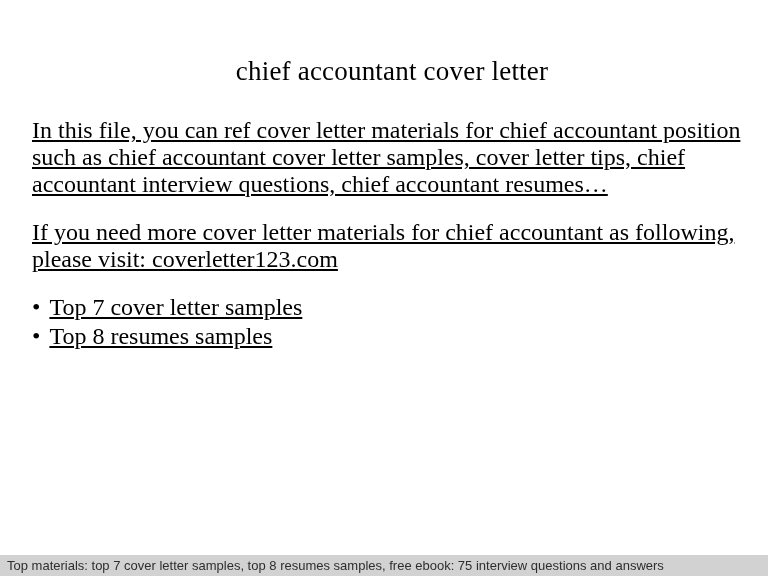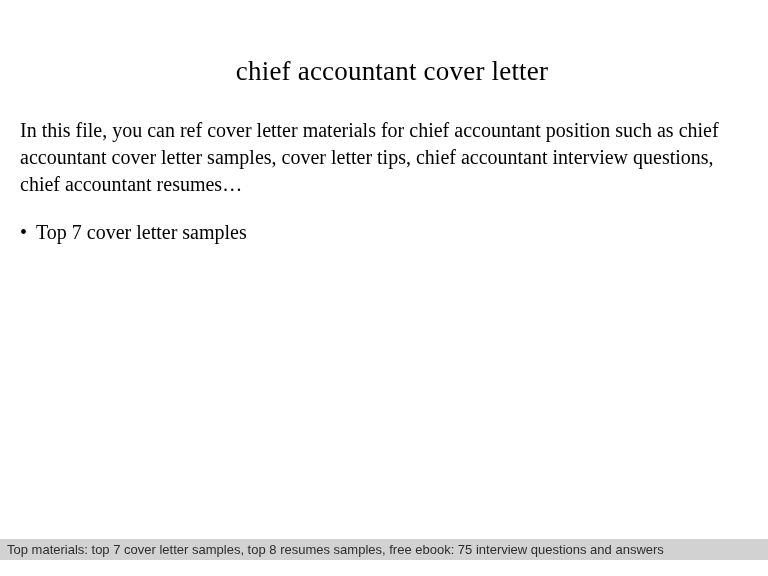--- a/index.html
+++ b/index.html
@@ -23,24 +23,25 @@
     width: 100%;
     margin: 8px;
     text-align: center;
     font-size: 27px;
     font-weight: 400;
     letter-spacing: 0.2px;
   }
   .content {
     position: absolute;
     top: 117px;
-    left: 20px;
+    left: 32px;
     width: 714px;
-    font-size: 20px;
+    font-size: 24px;
     line-height: 27px;
+    text-decoration: underline;
   }
   .content p {
     margin: 0;
   }
   .para-visit {
     margin-top: 21px !important;
   }
   .bullet-list {
     list-style: none;
     margin: 20px 0 0 0;
@@ -49,21 +50,21 @@
   .bullet-list li {
     line-height: 29px;
   }
   .bullet-marker {
     display: inline-block;
     margin-right: 9px;
   }
   .footer-bar {
     position: absolute;
     left: 0;
-    bottom: 16px;
+    bottom: 0;
     width: 100%;
     height: 21px;
     box-sizing: border-box;
     padding-left: 7px;
     display: flex;
     align-items: center;
     background: var(--footer-bg, #d2d2d2);
     color: var(--footer-fg, #2e2e2e);
     font-family: "Liberation Sans", "DejaVu Sans", sans-serif;
     font-size: 13px;
@@ -75,24 +76,28 @@
 <body>
 
 <div class="slide">
 
   <h1 class="slide-title">chief accountant cover letter</h1>
 
   <div class="content">
 
     <p class="para-intro">In this file, you can ref cover letter materials for chief accountant position such as chief accountant cover letter samples, cover letter tips, chief accountant interview questions, chief accountant resumes…</p>
 
+    <p class="para-visit">If you need more cover letter materials for chief accountant as following, please visit: coverletter123.com</p>
 
     <ul class="bullet-list">
       <li>
         <span class="bullet-marker">•</span><span>Top 7 cover letter samples</span>
+      </li>
+      <li>
+        <span class="bullet-marker">•</span><span>Top 8 resumes samples</span>
       </li>
     </ul>
 
   </div>
 
   <div class="footer-bar">
     <span>Top materials: top 7 cover letter samples, top 8 resumes samples, free ebook: 75 interview questions and answers</span>
   </div>
 
 </div>

